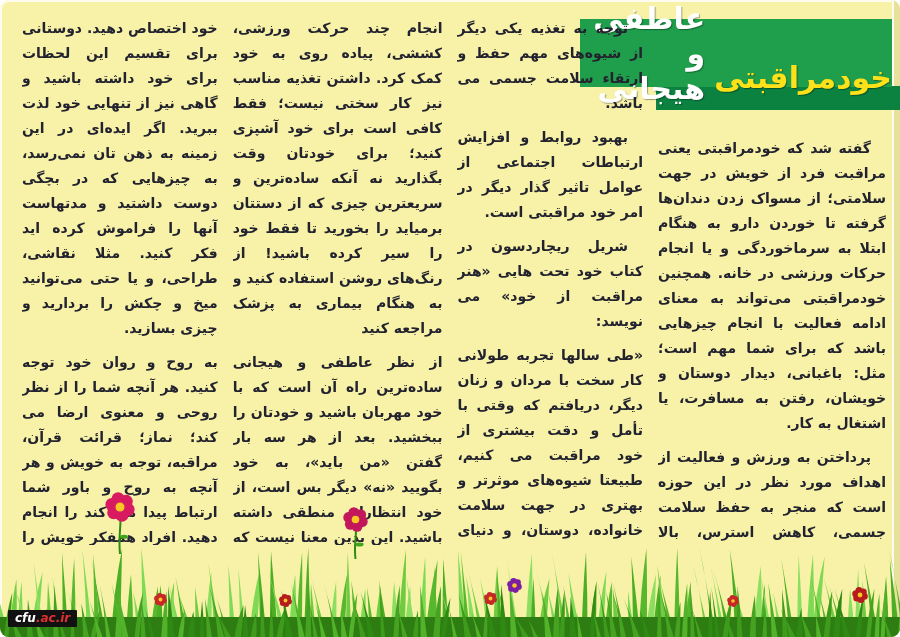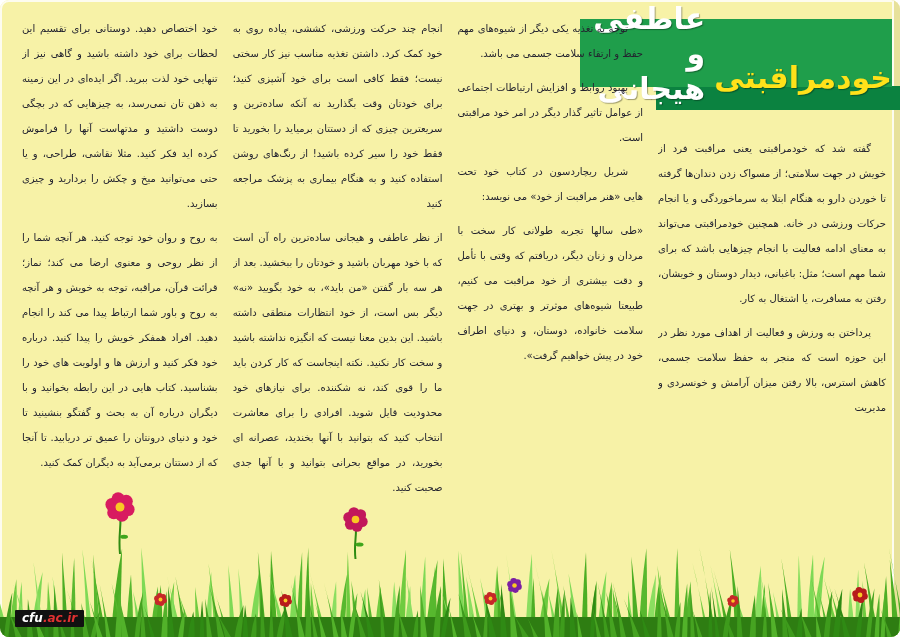--- a/index.html
+++ b/index.html
@@ -23,31 +23,31 @@
     position:absolute;top:16px;left:22px;right:14px;bottom:92px;
     display:flex;direction:rtl;gap:15px;overflow:hidden;
   }
   .col{flex:1;overflow:hidden;direction:rtl;}
   .col-a{flex:1.13;padding-top:120px;}
   .col-b{flex:0.92;}
   .col-c{flex:1.04;}
   .col-d{flex:0.97;}
   .para{
     margin:0 0 9px 0;
-    font-size:10px;line-height:25px;
-    text-align:justify;color:#23232F;font-weight:400;
+    font-size:14px;line-height:25px;
+    text-align:justify;color:#23232F;font-weight:700;
   }
   .para.indent{text-indent:15px;}
   
   .grass-wrap{position:absolute;left:0;right:0;bottom:0;height:100px;pointer-events:none;}
   .grass-wrap svg{position:absolute;left:0;bottom:0;}
   .flower{position:absolute;}
   
   .watermark{
-    position:absolute;left:15px;bottom:10px;background:#111111;
+    position:absolute;left:8px;bottom:10px;background:#111111;
     padding:1px 7px 2px 7px;font-style:italic;font-weight:bold;font-size:12px;
     direction:ltr;border-radius:1px;
   }
 </style>
 </head>
 <body>
 
 <div class="page" style="background: rgb(247, 242, 167);">
 
   <div class="edge-right"></div>

